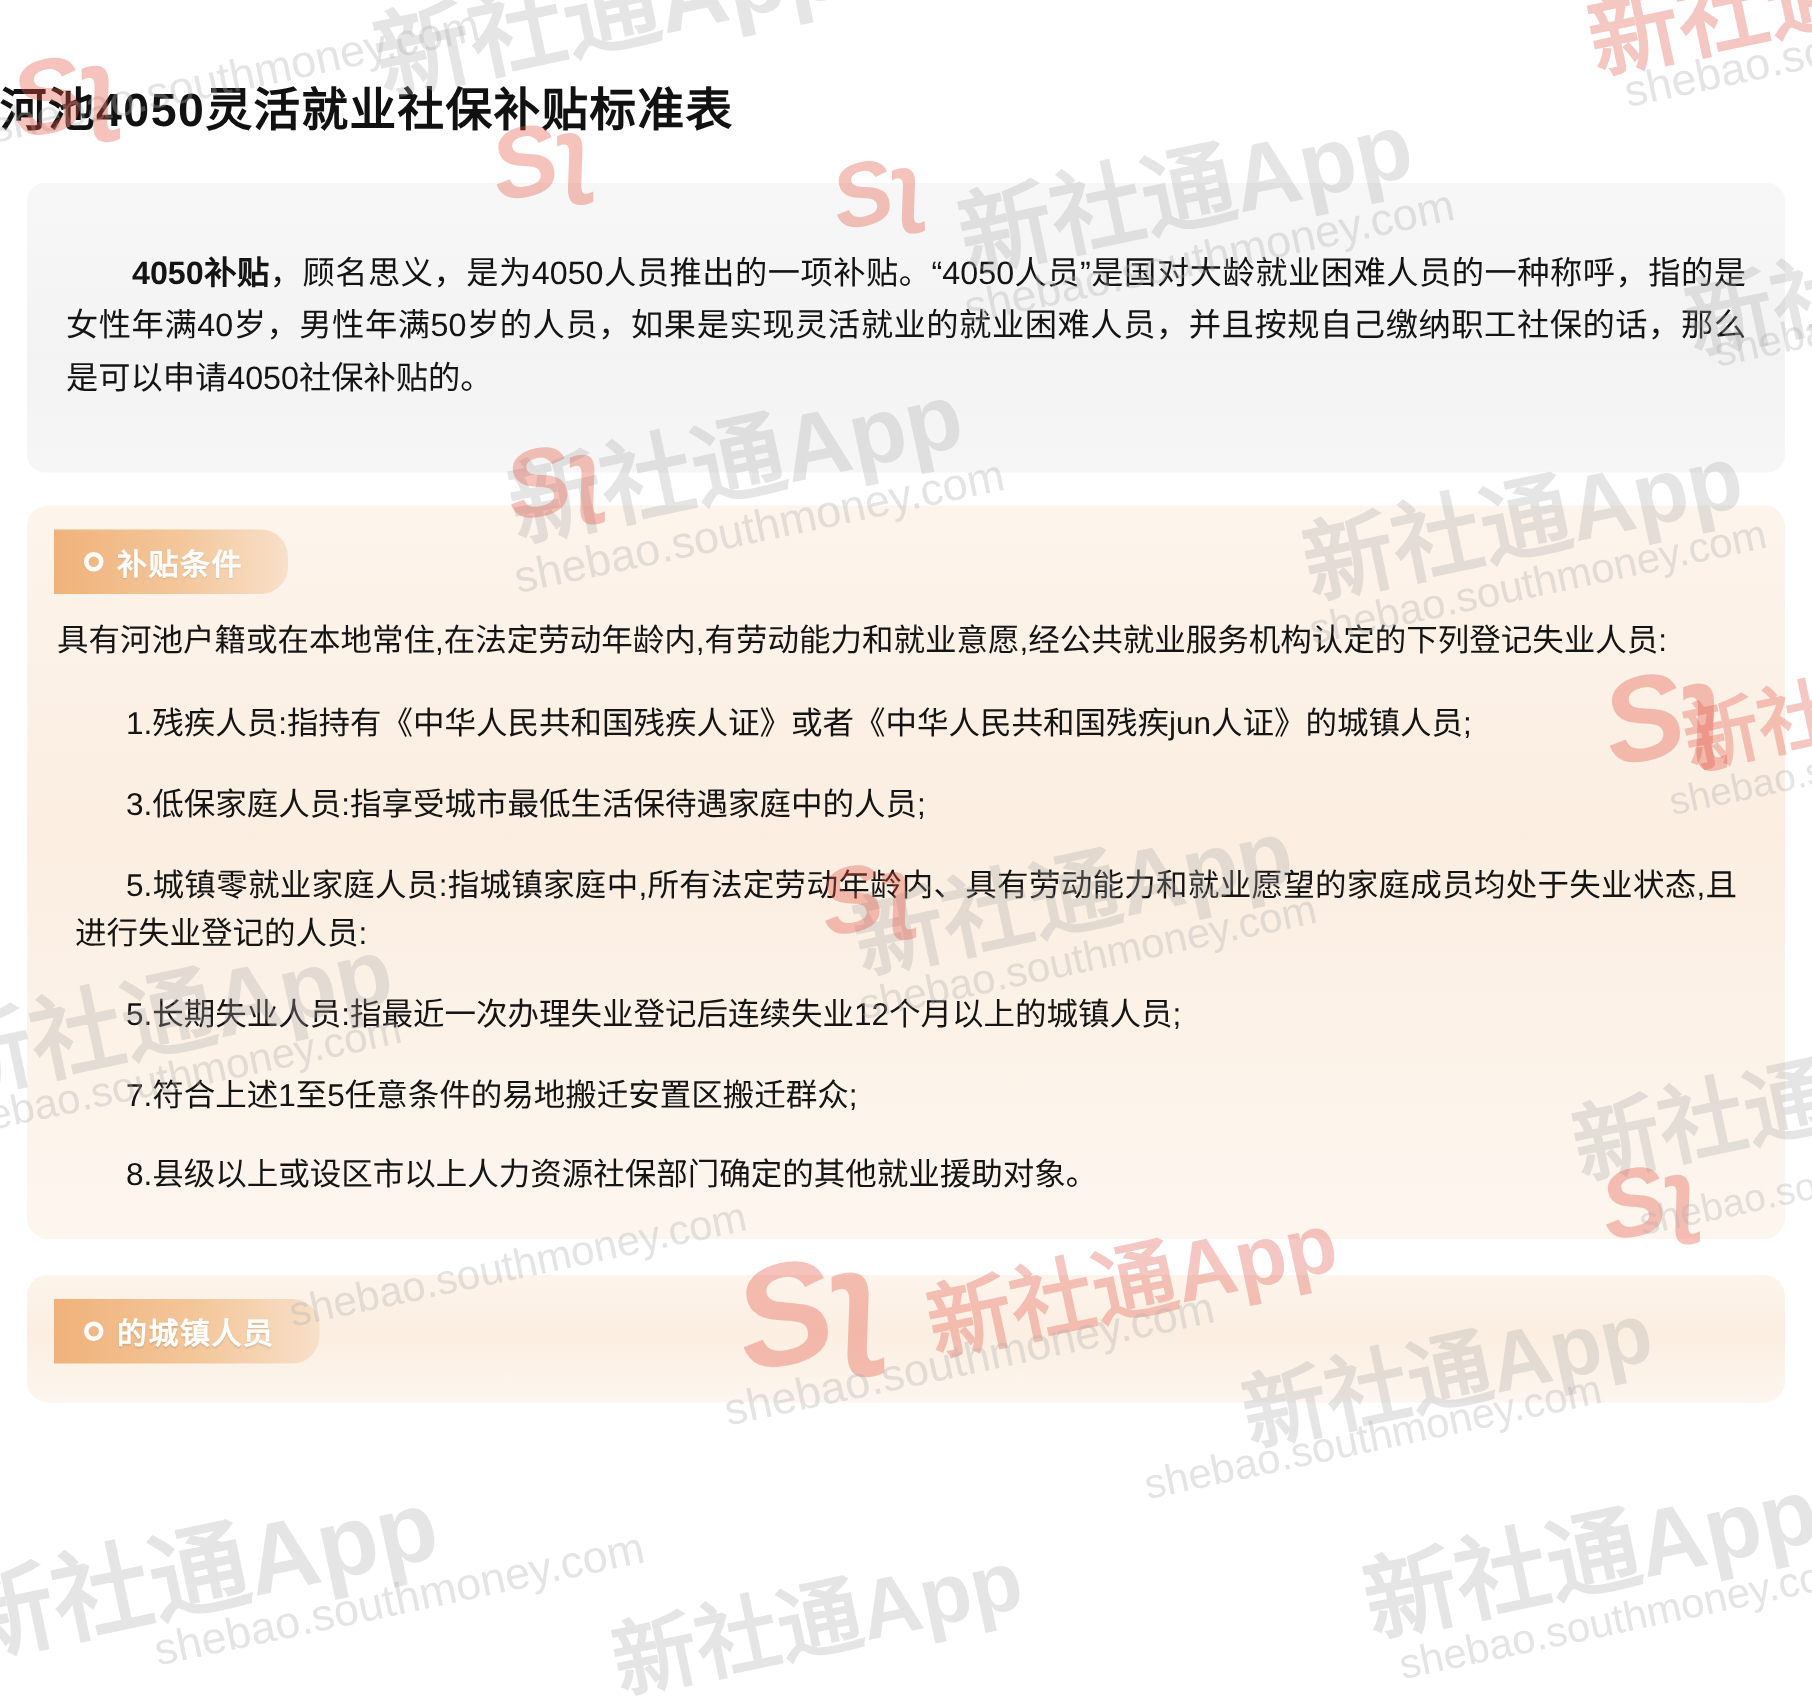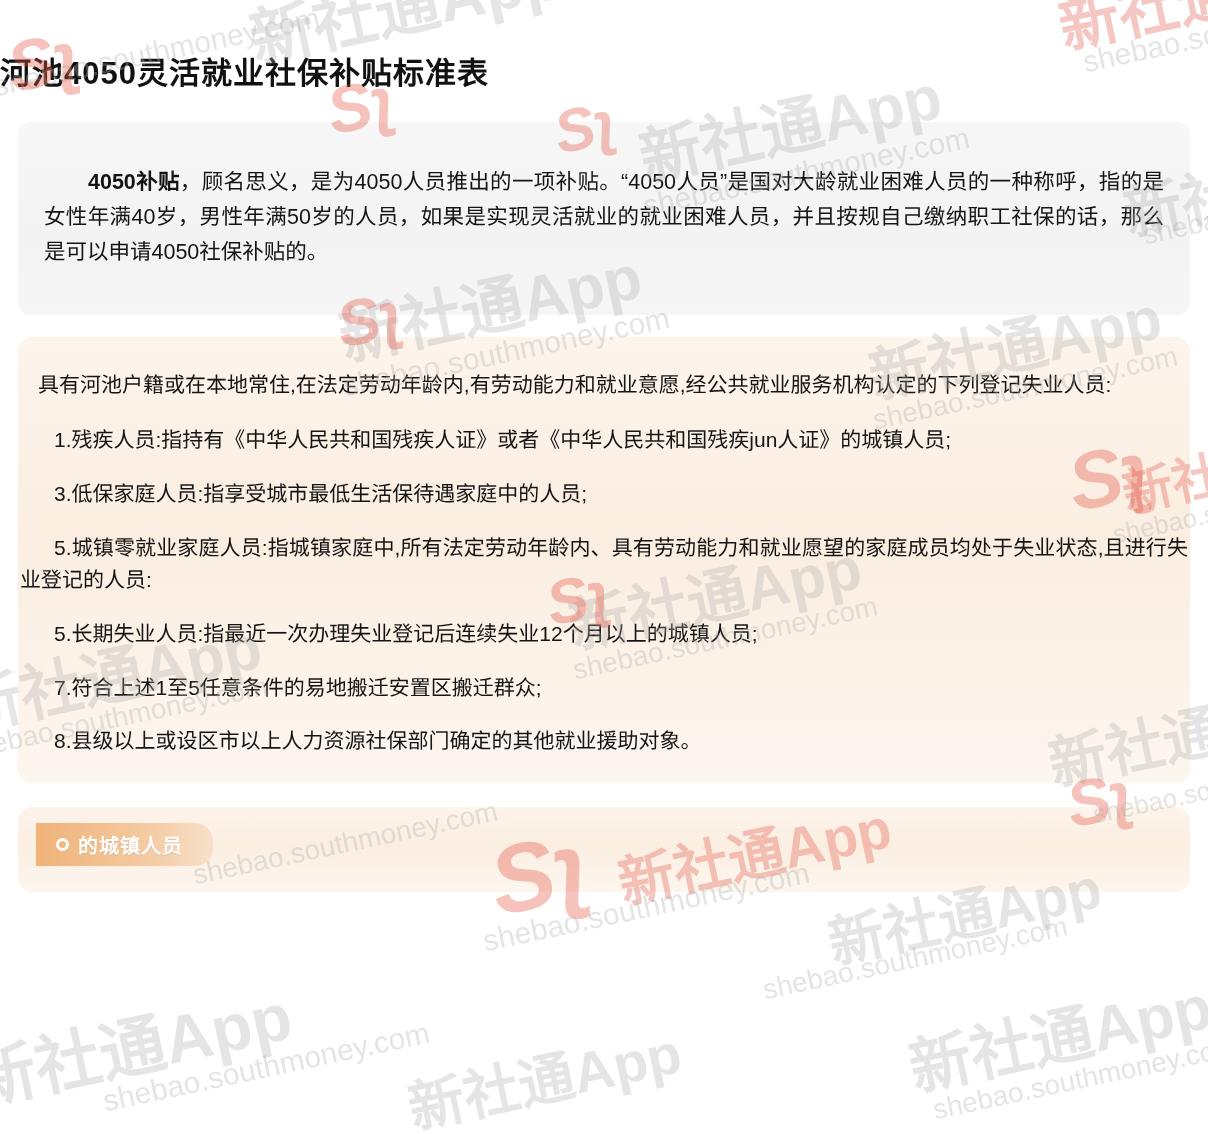--- a/index.html
+++ b/index.html
@@ -127,21 +127,21 @@
   .body-text {
     font-size: 21px;
     line-height: 1.55;
     color: #141414;
     padding: 0 20px;
     margin-top: 16px;
     text-align: justify;
   }
   .list {
     margin: 0;
-    padding: 0 2px;
+    padding: 0 32px;
     list-style: none;
   }
   .list li {
     font-size: 21px;
     line-height: 1.52;
     color: #141414;
     margin-top: 22px;
     text-indent: 34px;
     text-align: justify;
   }
@@ -213,20 +213,24 @@
 
   <h1 class="title">河池4050灵活就业社保补贴标准表</h1>
 
   <div class="intro-box">
     <p class="intro-text">
       <span class="intro-indent"></span><span class="lead">4050补贴</span><span>，顾名思义，是为4050人员推出的一项补贴。“4050人员”是国对大龄就业困难人员的一种称呼，指的是女性年满40岁，男性年满50岁的人员，如果是实现灵活就业的就业困难人员，并且按规自己缴纳职工社保的话，那么是可以申请4050社保补贴的。</span>
     </p>
   </div>
 
   <div class="section conditions">
+    <div class="badge">
+      <span class="dot"></span>
+      <span>补贴条件</span>
+    </div>
     <p class="body-text">具有河池户籍或在本地常住,在法定劳动年龄内,有劳动能力和就业意愿,经公共就业服务机构认定的下列登记失业人员:</p>
     <ul class="list">
       <li>1.残疾人员:指持有《中华人民共和国残疾人证》或者《中华人民共和国残疾jun人证》的城镇人员;</li>
       <li>3.低保家庭人员:指享受城市最低生活保待遇家庭中的人员;</li>
       <li>5.城镇零就业家庭人员:指城镇家庭中,所有法定劳动年龄内、具有劳动能力和就业愿望的家庭成员均处于失业状态,且进行失业登记的人员:</li>
       <li>5.长期失业人员:指最近一次办理失业登记后连续失业12个月以上的城镇人员;</li>
       <li>7.符合上述1至5任意条件的易地搬迁安置区搬迁群众;</li>
       <li>8.县级以上或设区市以上人力资源社保部门确定的其他就业援助对象。</li>
     </ul>
   </div>

